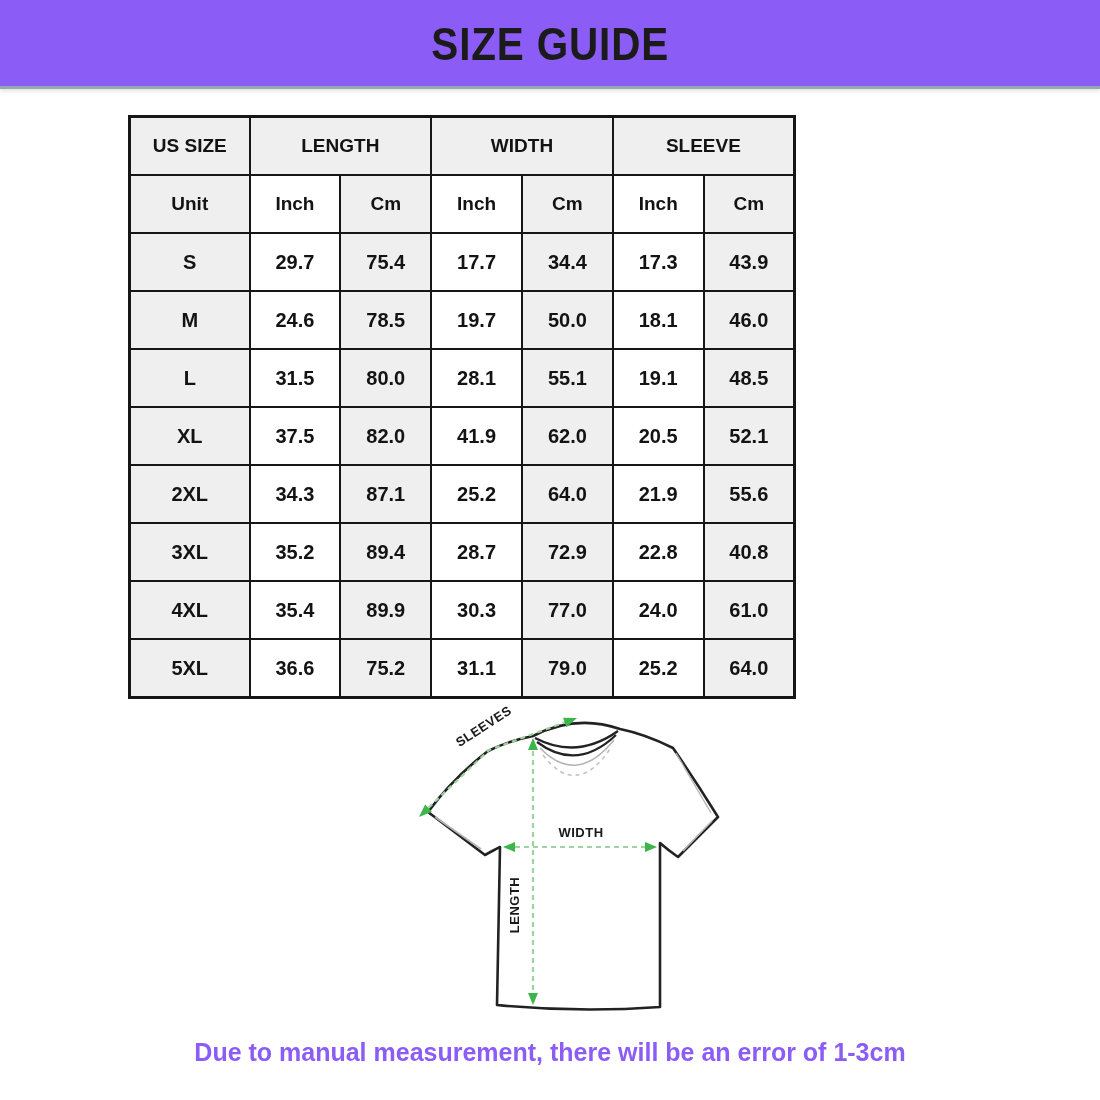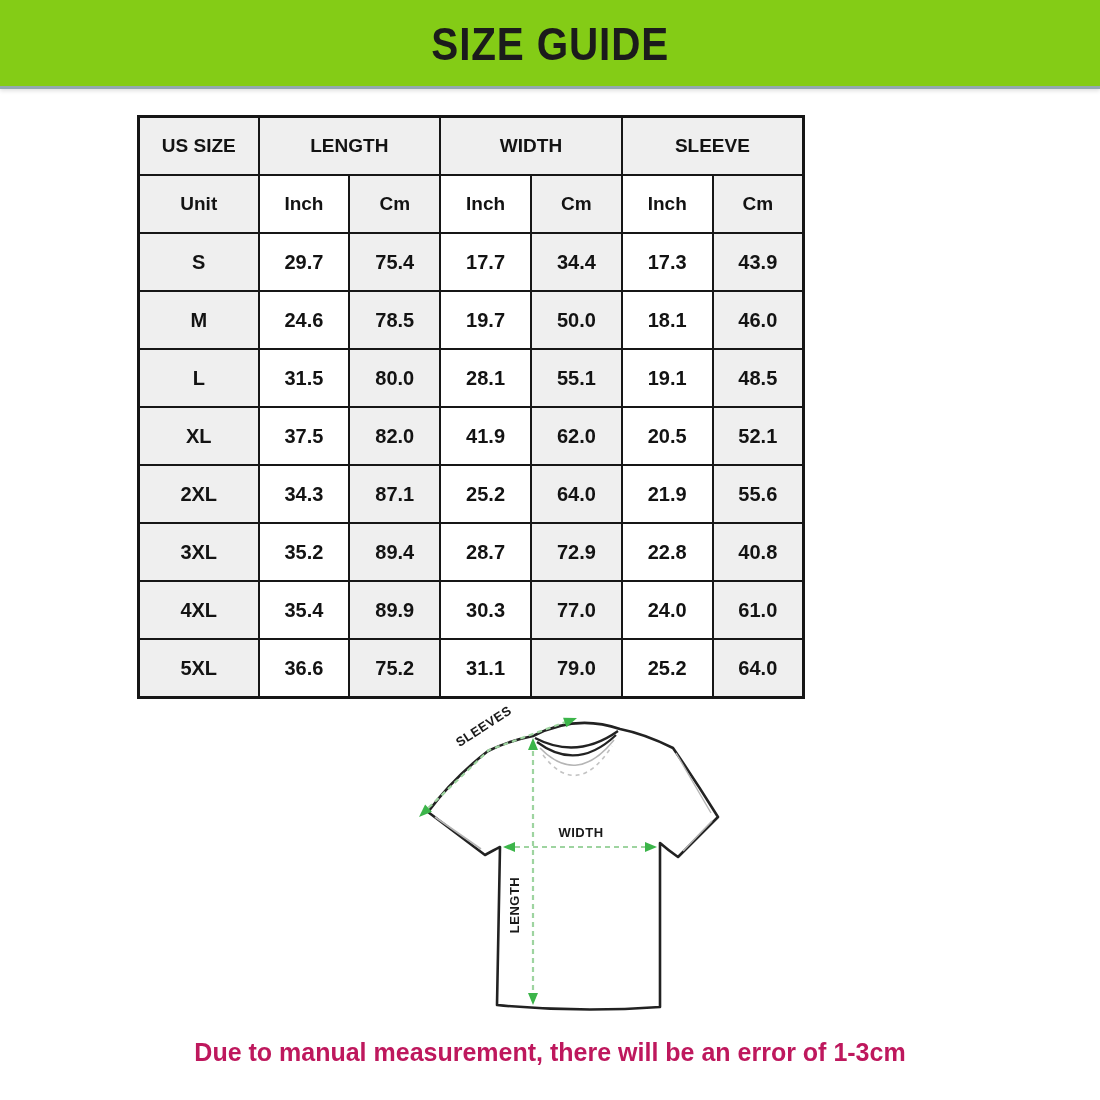--- a/index.html
+++ b/index.html
@@ -3,51 +3,51 @@
 <meta charset="utf-8">
 <style>
   html,body{margin:0;padding:0;}
   body{
     width:1100px;height:1100px;position:relative;background:#ffffff;
     font-family:"Liberation Sans", sans-serif;color:#121212;overflow:hidden;
   }
   
   .banner{
     position:absolute;left:0;top:0;width:1100px;height:86px;
-    background:#84cc16;border-bottom:3px solid #93a9b1;
+    background:#8b5cf6;border-bottom:3px solid #93a9b1;
     display:flex;align-items:center;justify-content:center;
     box-shadow:0 2px 4px rgba(0,0,0,.12);
   }
   .banner h1{
     margin:0;font-size:47px;font-weight:bold;color:#1b1b1b;
     transform:scaleX(.86);letter-spacing:1px;white-space:nowrap;
   }
   
   table.size{
-    position:absolute;left:137px;top:115px;width:668px;
+    position:absolute;left:128px;top:115px;width:668px;
     border-collapse:collapse;table-layout:fixed;
     border:3px solid #161616;
   }
   table.size th, table.size td{
     border:2px solid #161616;height:56px;padding:0;
     text-align:center;vertical-align:middle;
     font-size:20px;font-weight:bold;color:#131313;background:#ffffff;
   }
   table.size .g{background:#efefef;}
   table.size thead th{font-size:19px;}
   
   .diagram{position:absolute;left:390px;top:690px;width:400px;height:340px;}
   .diagram text{
     font-family:"Liberation Sans", sans-serif;font-weight:bold;
     fill:#1a1a1a;font-size:13px;letter-spacing:.5px;
   }
   
   .note{
     position:absolute;left:0;top:1038px;width:1100px;margin:0;
-    text-align:center;font-size:25px;font-weight:bold;color:#be185d;
+    text-align:center;font-size:25px;font-weight:bold;color:#8b5cf6;
   }
 </style>
 </head>
 <body>
 
 <div class="banner">
   <h1>SIZE GUIDE</h1>
 </div>
 
 <table class="size">

